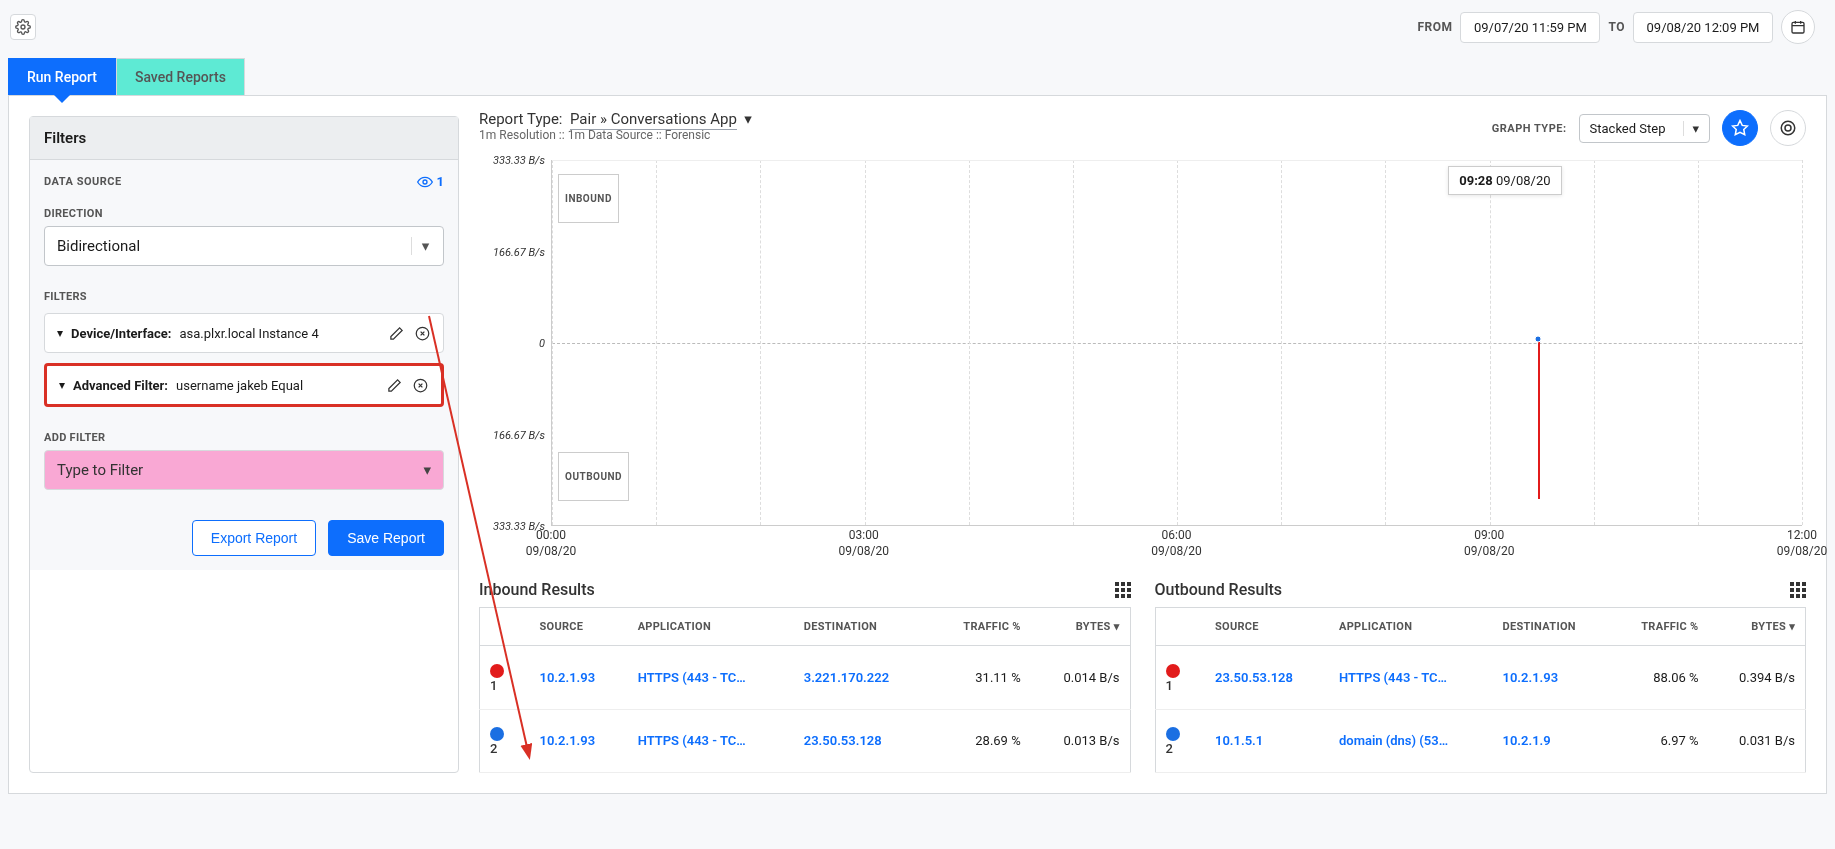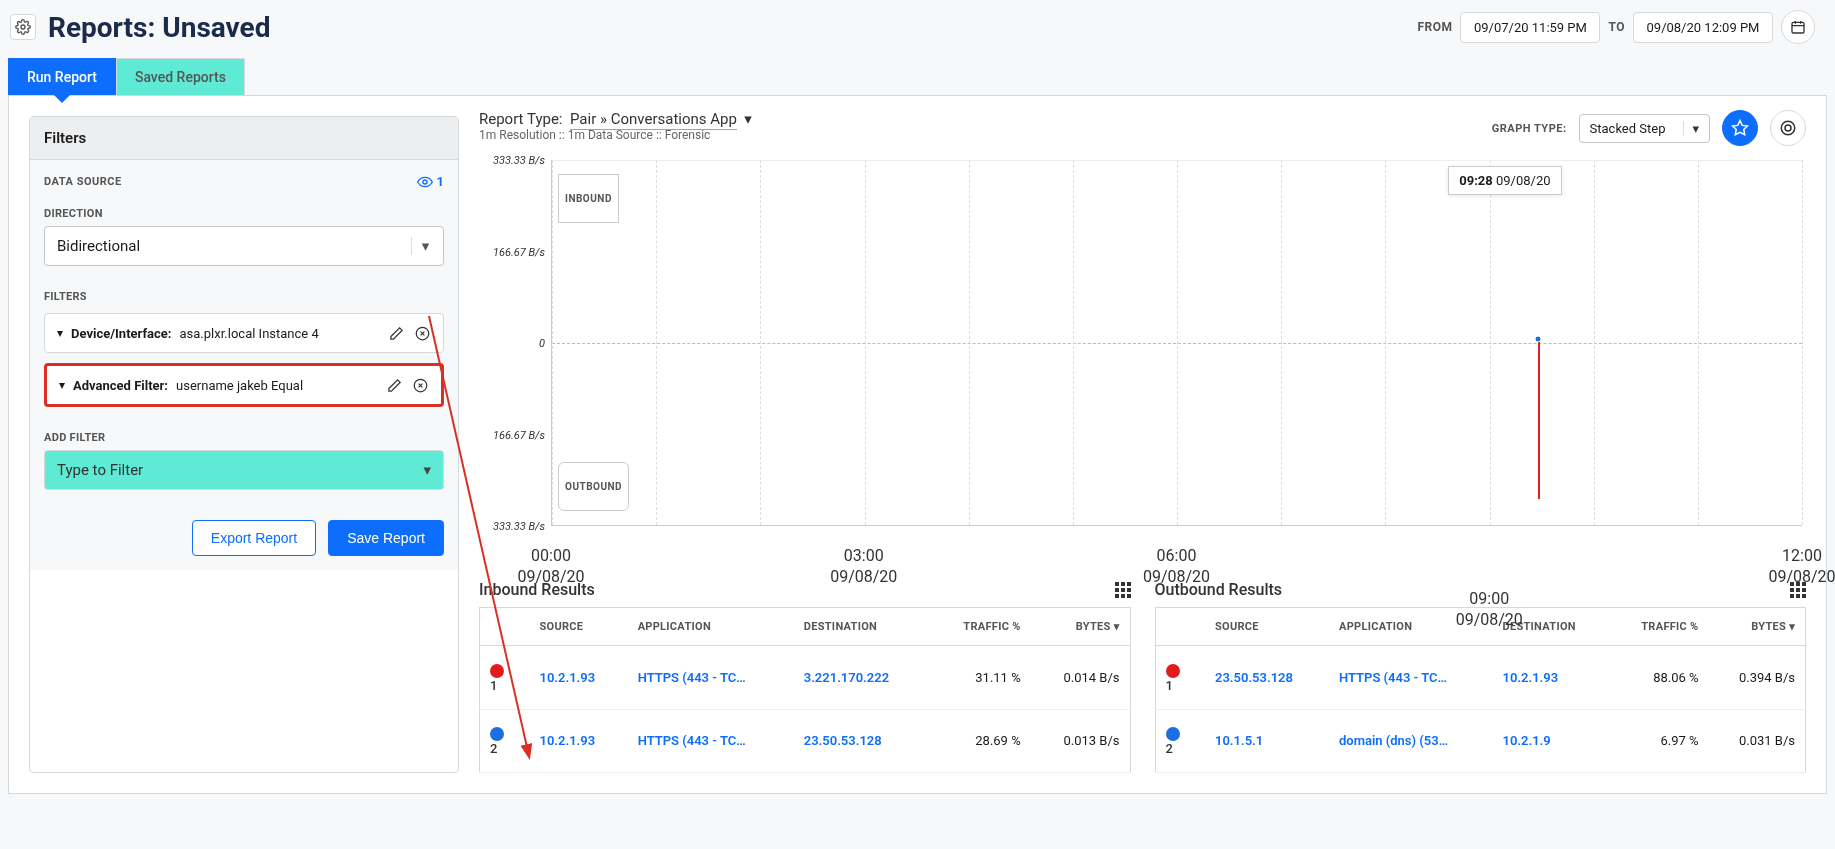--- a/index.html
+++ b/index.html
@@ -51,21 +51,21 @@
   .ds-count { color: var(--blue); font-weight:700; display:flex; align-items:center; gap:4px;}
   .subhead { font-size:11px; font-weight:700; color:#555; margin-top:18px; margin-bottom:6px; letter-spacing:0.3px;}
   .select-box { width:100%; border:1px solid #c2c6ca; background:#fff; padding:10px 12px; font-size:15px; border-radius:4px; display:flex; justify-content:space-between; align-items:center;}
   .select-box .chev { width:20px; text-align:center; color:#555; border-left:1px solid #ddd; padding-left:8px;}
   .filter-chip { border:1px solid var(--border); background:#fff; border-radius:4px; padding:10px 12px; display:flex; align-items:center; gap:8px; margin-top:10px; font-size:13px;}
   .filter-chip.highlight { border:3px solid var(--red-highlight); }
   .filter-chip .chevd { font-size:12px; }
   .filter-chip .name { font-weight:700; }
   .filter-chip .spacer { flex:1; }
   .icon-btn { width:18px; height:18px; display:inline-flex; align-items:center; justify-content:center; cursor:pointer;}
-  .add-filter-box { width:100%; border:1px solid var(--border); background:#5eead4; padding:10px 12px; font-size:15px; border-radius:4px; color:#444; display:flex; justify-content:space-between; align-items:center; margin-top:0;}
+  .add-filter-box { width:100%; border:1px solid var(--border); background:#f9a8d4; padding:10px 12px; font-size:15px; border-radius:4px; color:#444; display:flex; justify-content:space-between; align-items:center; margin-top:0;}
   .panel-buttons { display:flex; justify-content:flex-end; gap:12px; margin-top:30px;}
   .btn { padding:9px 18px; font-size:14px; font-weight:500; border-radius:4px; cursor:pointer; border:1px solid var(--blue);}
   .btn-outline { background:#fff; color:var(--blue);}
   .btn-primary { background:var(--blue); color:#fff;}
   
   .report-area { flex:1; padding: 14px 20px 20px 0; min-width:0;}
   .report-head { display:flex; justify-content:space-between; align-items:flex-start;gap:16px; }
   .report-type-line { font-size:15px; color:#333; }
   .report-type-line .linky { color:#333; border-bottom:1px solid #9aa2ad; padding-bottom:1px;}
   .report-meta { font-size:12px; color:#666; margin-top:0;}
@@ -82,21 +82,21 @@
   .plot { position:absolute; left:72px; right:4px; top:0; bottom:34px; border:1px solid #ccc; border-right:none; border-top:none;}
   .plot:before { content:""; position:absolute; left:0; right:0; top:50%; border-top:1px dashed #bbb;}
   .plot:after { content:""; position:absolute; left:0; right:0; top:0; border-top:1px solid #eee;}
   .vgrid { position:absolute; top:0; bottom:0; border-left:1px dashed #ddd;}
   .tag { position:absolute; font-size:10px; font-weight:700; border:1px solid #ccc; padding:18px 6px; background:#fff; color:#555; letter-spacing:0.5px;}
   .hover-tooltip { position:absolute; border:1px solid #ccc; background:#fff; padding:6px 10px; font-size:13px; box-shadow:0 1px 4px rgba(0,0,0,.1);}
   .hover-tooltip b{ font-weight:700;text-align:right;}
   .data-line { position:absolute; width:2px; background:#e21b1b; }
   .data-dot { position:absolute; width:7px; height:7px; border-radius:50%; background:#1b6fe2; transform:translate(-50%,-50%); border:1px solid #fff;}
   .x-axis { position:absolute; left:72px; right:4px; bottom:0; height:34px;}
-  .x-tick { position:absolute; top:20px; font-size:16px; color:#333; transform:translateX(-50%); text-align:center; line-height:1.3;}
+  .x-tick { position:absolute; top:2px; font-size:12px; color:#333; transform:translateX(-50%); text-align:center; line-height:1.3;}
   .chart-spacer { height:400px; }
   
   .arrow-svg { position:absolute; pointer-events:none; }
   
   .results-row { display:flex; gap:24px; margin-top:20px;}
   .results-block { flex:1; min-width:0;}
   .results-head { display:flex; justify-content:space-between; align-items:center; font-size:16px; font-weight:500; color:#333; margin-bottom:8px;}
   .grid-icon { display:grid; grid-template-columns:repeat(3,4px); grid-template-rows:repeat(3,4px); gap:2px;}
   .grid-icon span{ background:#333; width:4px; height:4px;}
   table.res { width:100%; border:1px solid var(--border); border-collapse:collapse; font-size:13px;}
@@ -112,21 +112,20 @@
 <body>
 
 <div class="page-header">
   <div class="page-title-wrap">
     <div class="gear-btn">
       <svg width="16" height="16" viewBox="0 0 24 24" fill="none" stroke="#555" stroke-width="2">
           <circle cx="12" cy="12" r="3"></circle>
           <path d="M19.4 15a1.65 1.65 0 0 0 .33 1.82l.06.06a2 2 0 1 1-2.83 2.83l-.06-.06a1.65 1.65 0 0 0-1.82-.33 1.65 1.65 0 0 0-1 1.51V21a2 2 0 0 1-4 0v-.09a1.65 1.65 0 0 0-1-1.51 1.65 1.65 0 0 0-1.82.33l-.06.06a2 2 0 1 1-2.83-2.83l.06-.06a1.65 1.65 0 0 0 .33-1.82 1.65 1.65 0 0 0-1.51-1H3a2 2 0 0 1 0-4h.09a1.65 1.65 0 0 0 1.51-1 1.65 1.65 0 0 0-.33-1.82l-.06-.06a2 2 0 1 1 2.83-2.83l.06.06a1.65 1.65 0 0 0 1.82.33h0a1.65 1.65 0 0 0 1-1.51V3a2 2 0 0 1 4 0v.09a1.65 1.65 0 0 0 1 1.51h0a1.65 1.65 0 0 0 1.82-.33l.06-.06a2 2 0 1 1 2.83 2.83l-.06.06a1.65 1.65 0 0 0-.33 1.82v0a1.65 1.65 0 0 0 1.51 1H21a2 2 0 0 1 0 4h-.09a1.65 1.65 0 0 0-1.51 1z"></path>
         </svg>
     </div>
-    <div class="page-title">Reports: Unsaved</div>
   </div>
   <div class="date-range">
     <span class="lbl">FROM</span>
     <div class="date-box">09/07/20 11:59 PM</div>
     <span class="lbl">TO</span>
     <div class="date-box">09/08/20 12:09 PM</div>
     <div class="cal-btn">
       <svg width="16" height="16" viewBox="0 0 24 24" fill="none" stroke="#333" stroke-width="2">
           <rect x="3" y="5" width="18" height="16" rx="2"></rect>
           <path d="M16 3v4M8 3v4M3 10h18"></path>
@@ -248,21 +247,21 @@
       <div class="chart-spacer"></div>
       <div class="y-axis" id="y-axis">
           <div class="y-tick" style="top: 0%;">333.33 B/s</div>
           <div class="y-tick" style="top: 25%;">166.67 B/s</div>
           <div class="y-tick" style="top: 50%;">0</div>
           <div class="y-tick" style="top: 75%;">166.67 B/s</div>
           <div class="y-tick" style="top: 100%;">333.33 B/s</div>
         </div>
       <div class="plot" id="plot">
         <div class="tag" style="left:6px; top:14px;">INBOUND</div>
-        <div class="tag" style="left:6px; bottom:14px;border-radius:6px;">OUTBOUND</div>
+        <div class="tag" style="left:6px; bottom:24px;">OUTBOUND</div>
         <div id="vgrids">
             <div class="vgrid" style="left: 0%;"></div>
             <div class="vgrid" style="left: 8.33333%;"></div>
             <div class="vgrid" style="left: 16.6667%;"></div>
             <div class="vgrid" style="left: 25%;"></div>
             <div class="vgrid" style="left: 33.3333%;"></div>
             <div class="vgrid" style="left: 41.6667%;"></div>
             <div class="vgrid" style="left: 50%;"></div>
             <div class="vgrid" style="left: 58.3333%;"></div>
             <div class="vgrid" style="left: 66.6667%;"></div>
@@ -285,21 +284,21 @@
             <div>09/08/20</div>
           </div>
           <div class="x-tick" style="left: 25%;">
             <div>03:00</div>
             <div>09/08/20</div>
           </div>
           <div class="x-tick" style="left: 50%;">
             <div>06:00</div>
             <div>09/08/20</div>
           </div>
-          <div class="x-tick" style="left: 75%; margin-top: 43px;">
+          <div class="x-tick" style="left: 75%;">
             <div>09:00</div>
             <div>09/08/20</div>
           </div>
           <div class="x-tick" style="left: 100%;">
             <div>12:00</div>
             <div>09/08/20</div>
           </div>
         </div>
     </div>
 

